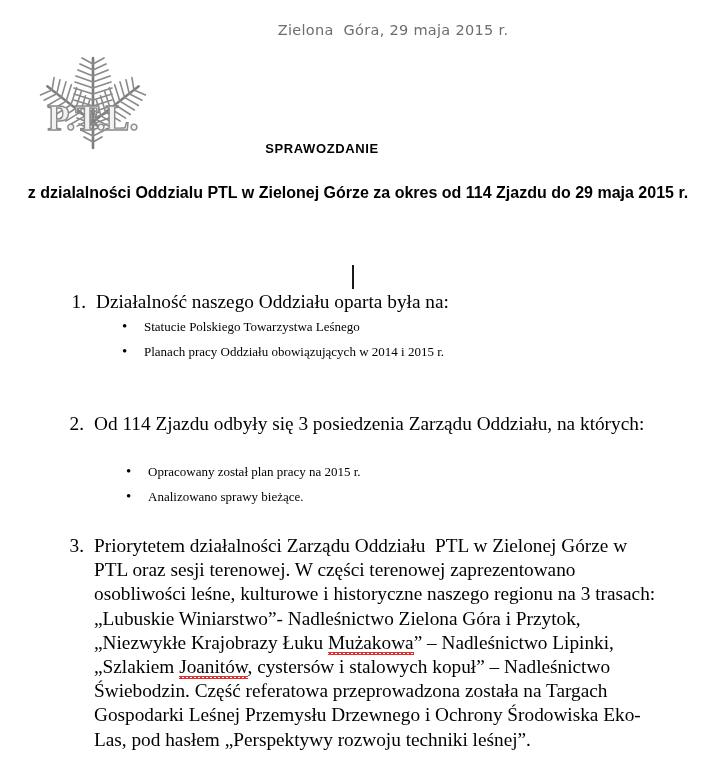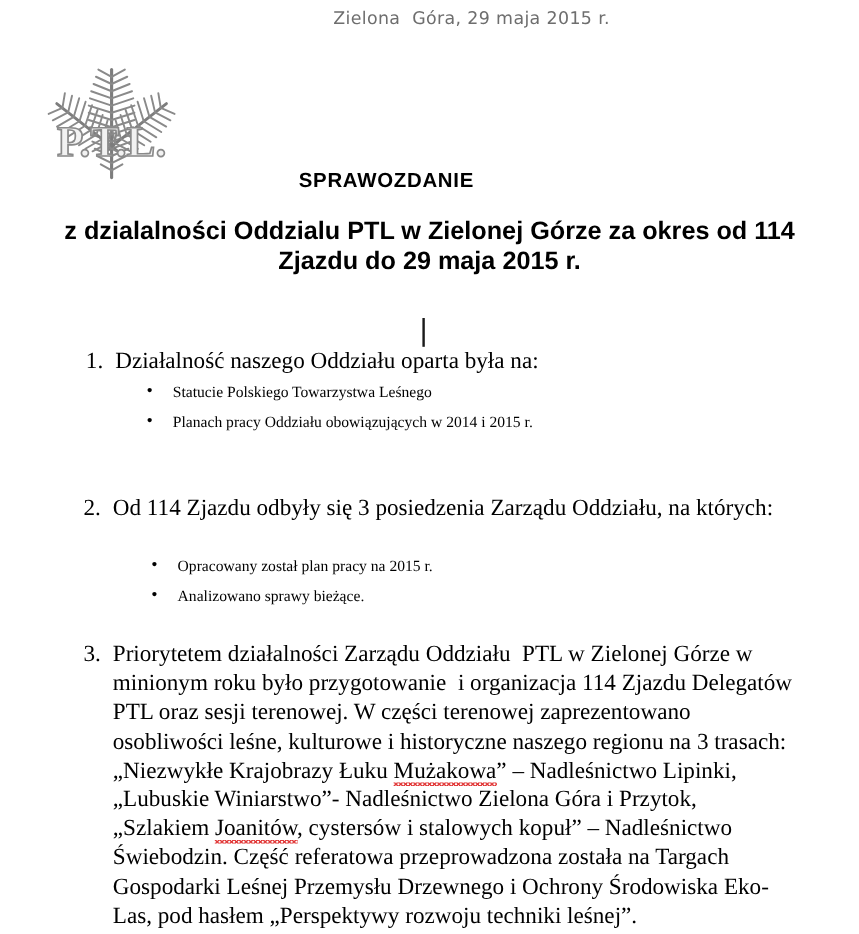--- a/index.html
+++ b/index.html
@@ -12,21 +12,21 @@
     height: 778px;
     position: relative;
     overflow: hidden;
     font-family: "Liberation Serif", "DejaVu Serif", serif;
     color: #000000;
   }
 
   
   .date-line {
     position: absolute;
-    top: 8px;
+    top: 22px;
     left: 0;
     width: 676px;
     text-align: center;
     padding-left: 110px;
     box-sizing: border-box;
     font-family: "DejaVu Sans", "Liberation Sans", sans-serif;
     font-size: 14.5px;
     letter-spacing: 0.3px;
     color: #6e6e6e;
     white-space: pre;
@@ -44,32 +44,32 @@
 
   
   .doc-title {
     position: absolute;
     top: 141px;
     left: 0;
     width: 644px;
     text-align: center;
     font-family: "Liberation Sans", "DejaVu Sans", sans-serif;
     font-weight: bold;
-    font-size: 17px;
+    font-size: 13px;
     letter-spacing: 0.6px;
   }
   .doc-subtitle {
     position: absolute;
     top: 180px;
     left: 18px;
     width: 680px;
     text-align: center;
     font-family: "Liberation Sans", "DejaVu Sans", sans-serif;
     font-weight: bold;
-    font-size: 21px;
+    font-size: 16px;
     line-height: 25px;
   }
 
   
   .caret {
     position: absolute;
     left: 352px;
     top: 265px;
     width: 2px;
     height: 24px;
@@ -274,25 +274,24 @@
     <ul class="bullet-list" id="item-2-bullets">
       <li>Opracowany został plan pracy na 2015 r.</li>
       <li>Analizowano sprawy bieżące.</li>
     </ul>
   </div>
 
   <div class="num-item" id="item-3">
     <span class="marker">3.</span>
     <span class="content">
       <span class="para-line">Priorytetem działalności Zarządu Oddziału  PTL w Zielonej Górze w</span>
-      <span class="para-line">minionym roku było przygotowanie  i organizacja 114 Zjazdu Delegatów</span>
       <span class="para-line">PTL oraz sesji terenowej. W części terenowej zaprezentowano</span>
       <span class="para-line">osobliwości leśne, kulturowe i historyczne naszego regionu na 3 trasach:</span>
+      <span class="para-line">„Lubuskie Winiarstwo”- Nadleśnictwo Zielona Góra i Przytok,</span>
       <span class="para-line"><span>„Niezwykłe Krajobrazy Łuku </span><span class="misspelled">Mużakowa</span><span>” – Nadleśnictwo Lipinki,</span></span>
-      <span class="para-line">„Lubuskie Winiarstwo”- Nadleśnictwo Zielona Góra i Przytok,</span>
       <span class="para-line"><span>„Szlakiem </span><span class="misspelled">Joanitów</span><span>, cystersów i stalowych kopuł” – Nadleśnictwo</span></span>
       <span class="para-line">Świebodzin. Część referatowa przeprowadzona została na Targach</span>
       <span class="para-line">Gospodarki Leśnej Przemysłu Drzewnego i Ochrony Środowiska Eko-</span>
       <span class="para-line">Las, pod hasłem „Perspektywy rozwoju techniki leśnej”.</span>
     </span>
   </div>
 
 </div>
 
 </body></html>

